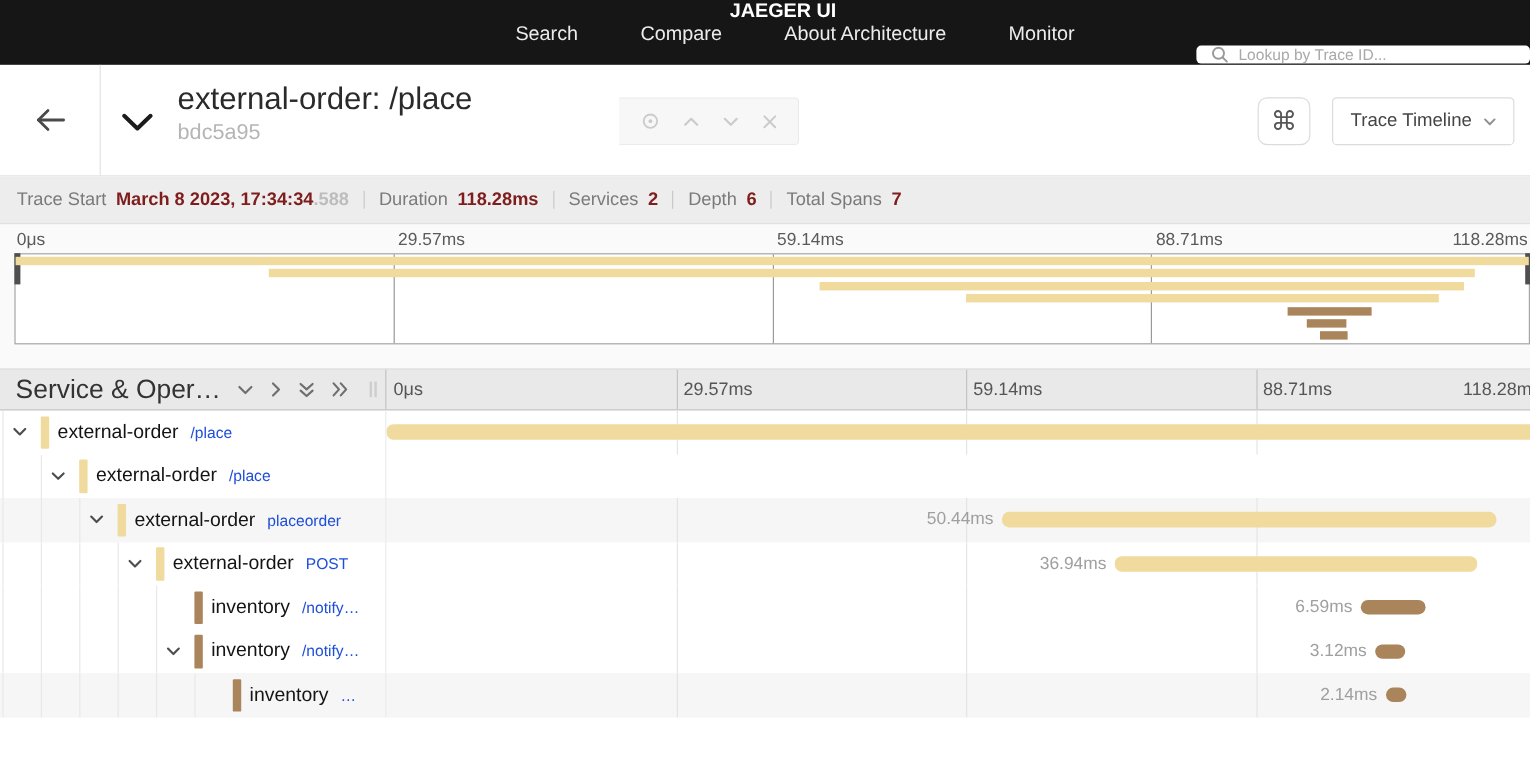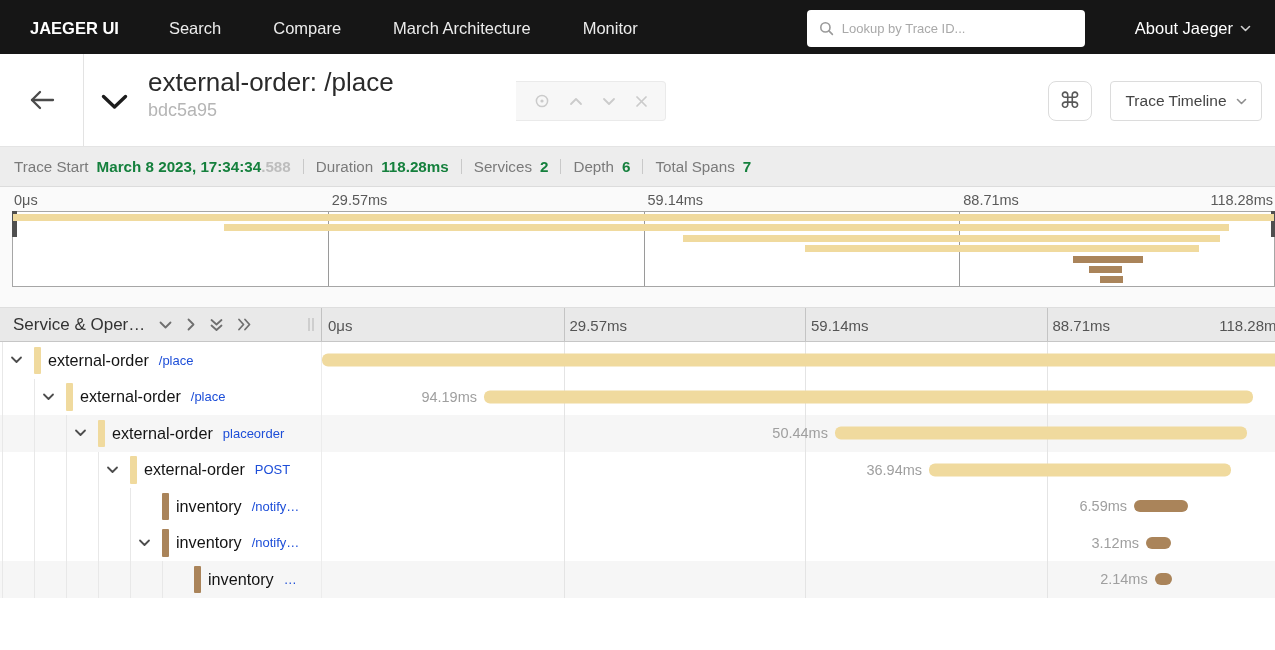--- a/index.html
+++ b/index.html
@@ -2,21 +2,21 @@
 <html><head>
 <meta charset="utf-8">
 <title>Jaeger UI</title>
 <style>
   * { margin:0; padding:0; box-sizing:border-box; }
   html,body { width:1275px; height:650px; overflow:hidden; background:#fff;
     font-family:"Liberation Sans","DejaVu Sans",sans-serif; position:relative; }
 
   
   .nav { position:absolute; top:0; left:0; right:0; height:57px; background:#161616;
-    display:flex; align-items:center; }
+    display:flex; align-items:center;flex-direction:column; }
   .brand { color:#fff; font-weight:bold; font-size:16.5px; margin-left:30px; white-space:nowrap; }
   .nav-links { display:flex; gap:52px; margin-left:50px; }
   .nav-link { color:#ececec; font-size:16.5px; white-space:nowrap; cursor:pointer; }
   .nav-search { margin-left:auto; width:278px; height:37px; background:#fff; border-radius:4px;
     display:flex; align-items:center; padding:0 12px; gap:8px; }
   .nav-search input { border:none; outline:none; flex:1; font-size:13px; color:#444;
     font-family:inherit; background:transparent; }
   .nav-search input::placeholder { color:#a9a9a9; }
   .nav-about { color:#fff; font-size:16.5px; margin:0 24px 0 50px; display:flex;
     align-items:center; gap:7px; cursor:pointer; white-space:nowrap; }
@@ -48,41 +48,41 @@
     cursor:pointer; }
   .view-btn svg { color:#8f8f8f; }
 
   
   .summary { position:absolute; top:147px; left:0; right:0; height:40px; background:#ededed;
     border-bottom:1px solid #dcdcdc; display:flex; align-items:center; padding-left:14px;
     font-size:15.2px; }
   .sum-item { display:flex; align-items:center; white-space:nowrap; }
   .sum-item.sep::before { content:""; width:1px; height:15px; background:#c9c9c9; margin:0 12px; display:block; }
   .sl { color:#7a7a7a; margin-right:8px; }
-  .sv { color:#15803d; font-weight:bold; }
+  .sv { color:#7f1d1d; font-weight:bold; }
   .sx { color:#bdbdbd; font-weight:bold; }
 
   
   .mini { position:absolute; top:187px; left:0; right:0; height:120px; background:#fafafa; }
   .mini-labels { position:absolute; left:12px; right:0; top:5px; height:17px;
     font-size:14.5px; color:#5a5a5a; }
   .mini-tick { position:absolute; top:0; white-space:nowrap; }
   .mini-canvas { position:absolute; left:12px; right:0; top:24px; height:76px; background:#fff;
     border:1px solid #a6a6a6; cursor:crosshair; }
   .mini-grid { position:absolute; top:0; bottom:0; width:1px; background:#9a9a9a; }
   .mini-bar { position:absolute; height:7px; }
   .scrub-l { position:absolute; left:-1px; top:-1px; width:5px; height:26px; background:#4f4f4f; cursor:ew-resize; }
   .scrub-r { position:absolute; right:-1px; top:-1px; width:4px; height:26px; background:#4f4f4f; cursor:ew-resize; }
 
   
   .tlh { position:absolute; top:307px; left:0; right:0; height:35px; background:#e9e9e9;
     border-top:1px solid #dedede; border-bottom:1px solid #c6c6c6; display:flex; }
   .tlh-left { width:322px; border-right:1px solid #c2c2c2; display:flex; align-items:center;
     padding-left:13px; gap:13px; }
-  .tlh-title { font-size:17px; color:#333; white-space:nowrap; }
+  .tlh-title { font-size:22px; color:#333; white-space:nowrap; }
   .tlh-icon { color:#6f6f6f; display:flex; cursor:pointer; }
   .grip { margin-left:auto; margin-right:7px; width:6px; height:13px;
     border-left:2px solid #cecece; border-right:2px solid #cecece; cursor:col-resize; }
   .tlh-right { flex:1; position:relative; overflow:hidden; }
   .tlh-scale { position:absolute; left:0; top:0; height:100%; width:966px; }
   .tlh-div { position:absolute; top:0; bottom:0; width:1px; background:#c4c4c4; }
   .tlh-tick { position:absolute; top:50%; transform:translateY(-50%); font-size:15px;
     color:#555; white-space:nowrap; }
   .tlh-tick.last { left:100%; transform:translate(-100%,-50%); padding-right:4px; }
 
@@ -108,21 +108,21 @@
     color:#9f9f9f; white-space:nowrap; }
 </style>
 </head>
 <body>
 
 <div class="nav">
   <div class="brand">JAEGER UI</div>
   <div class="nav-links">
       <div class="nav-link">Search</div>
       <div class="nav-link">Compare</div>
-      <div class="nav-link">March Architecture</div>
+      <div class="nav-link">About Architecture</div>
       <div class="nav-link">Monitor</div>
     </div>
   <div class="nav-search">
     <span style="display:flex;color:#9a9a9a;">
       <svg width="15" height="15" viewBox="0 0 15 15" fill="none" stroke="currentColor" stroke-width="1.6" stroke-linecap="round">
           <circle cx="6.4" cy="6.4" r="4.6"></circle>
           <line x1="9.9" y1="9.9" x2="13.4" y2="13.4"></line>
         </svg>
     </span>
     <input placeholder="Lookup by Trace ID..." style="">
@@ -317,29 +317,20 @@
           <svg width="13" height="9" viewBox="0 0 13 9" fill="none" stroke="currentColor" stroke-width="1.8" stroke-linecap="round" stroke-linejoin="round">
             <polyline points="2,2 6.5,6.5 11,2"></polyline>
           </svg>
         </span>
         <div class="cbar" style="left: 66px; background: rgb(240, 218, 158);"></div>
         <div class="nlabel" style="left: 80px;">
           <span class="svc">external-order</span>
           <span class="op">/place</span>
         </div>
       </div>
-      <div class="tcell">
-        <div class="tscale">
-          <div class="tgrid" style="left: 25%;"></div>
-          <div class="tgrid" style="left: 50%;"></div>
-          <div class="tgrid" style="left: 75%;"></div>
-          <div class="durlabel" style="right: calc(83.23% + 7px);">94.19ms</div>
-          <div class="bar" style="left: 16.77%; width: 79.63%; background: rgb(240, 218, 158);"></div>
-        </div>
-      </div>
     </div>
     <div class="row shaded">
       <div class="ncell">
         <div class="guide" style="left: 2px;"></div>
         <div class="guide" style="left: 34px;"></div>
         <div class="guide" style="left: 66px;"></div>
         <span class="tree-chevron" style="left: 74px;">
           <svg width="13" height="9" viewBox="0 0 13 9" fill="none" stroke="currentColor" stroke-width="1.8" stroke-linecap="round" stroke-linejoin="round">
             <polyline points="2,2 6.5,6.5 11,2"></polyline>
           </svg>

